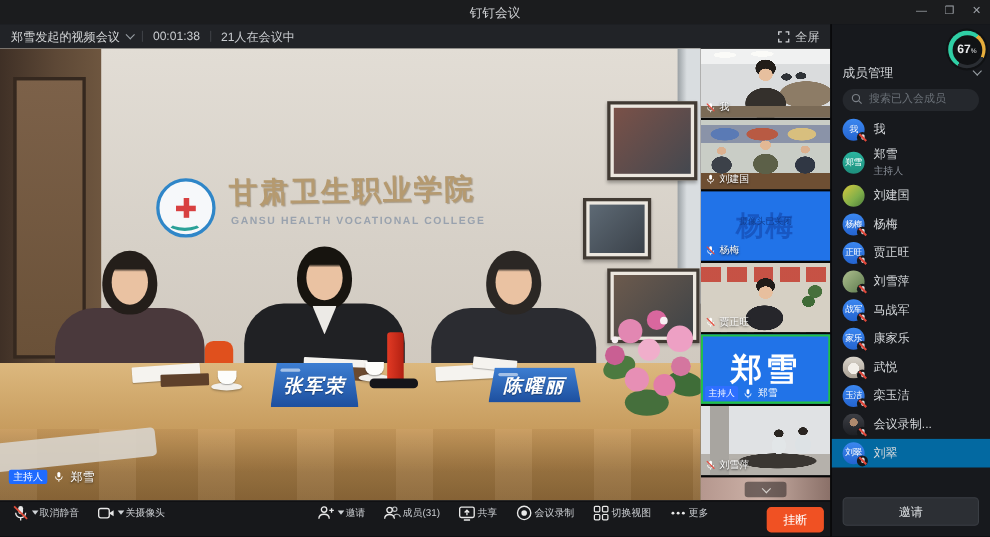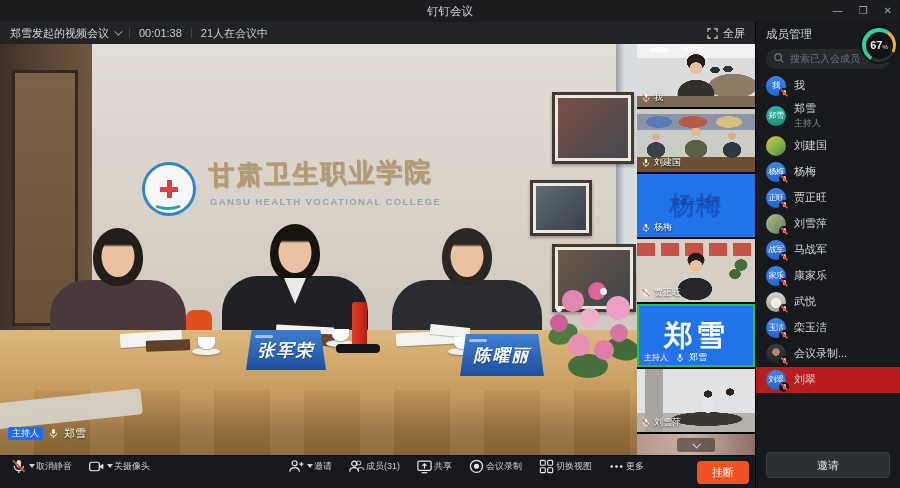--- a/index.html
+++ b/index.html
@@ -67,21 +67,21 @@
   .saucer{width:28px;height:7px;background:#f2f0ec;border-radius:50%;box-shadow:0 1px 2px rgba(0,0,0,.3);}
   .red-stand{left:352px;top:258px;width:15px;height:46px;background:linear-gradient(90deg,#e23a24,#b22012);border-radius:3px;}
   .stand-base{left:336px;top:300px;width:44px;height:9px;background:#15151a;border-radius:4px;}
   .flowers{left:548px;top:238px;width:92px;height:104px;}
   .leaf{position:absolute;background:#4c7a40;border-radius:50%;}
   .bloom{position:absolute;border-radius:50%;}
   .namecard{background:linear-gradient(180deg,#3d7ed2,#1d4f9e);clip-path:polygon(7% 0,93% 0,100% 100%,0 100%);display:flex;align-items:center;justify-content:center;color:#fff;font-family:"DejaVu Serif",serif;font-style:italic;font-weight:bold;font-size:17px;letter-spacing:2px;text-shadow:0 1px 1px rgba(0,0,0,.35);}
   .namecard::before{content:"";position:absolute;left:9px;top:5px;width:18px;height:3px;background:rgba(255,255,255,.55);border-radius:2px;}
   .namecard.n1{left:58px;top:288px;width:78px;height:40px;}
   .namecard.n2{left:246px;top:286px;width:80px;height:40px;}
-  .namecard.n3{left:460px;top:290px;width:84px;height:42px;}
+  .namecard.n3{left:444px;top:290px;width:84px;height:32px;}
   .speaker-tag{left:8px;bottom:14px;display:flex;align-items:center;gap:5px;}
   .role-badge{background:#1f6bff;color:#fff;font-size:9px;padding:1.5px 4px;border-radius:2px;line-height:1.2;}
   .speaker-name{color:#fff;font-size:11px;text-shadow:0 1px 2px rgba(0,0,0,.7);}
 
   
   .strip{width:118px;background:#060606;display:flex;flex-direction:column;overflow:hidden;}
   .tile{position:relative;width:118px;height:63px;margin-bottom:2px;flex:none;overflow:hidden;background:#222;}
   .tile-label{position:absolute;left:4px;bottom:3px;display:flex;align-items:center;gap:3px;font-size:9px;color:#fff;text-shadow:0 1px 2px rgba(0,0,0,.85);}
   .scene{position:absolute;inset:0;}
   .scene.office{background:
@@ -144,37 +144,37 @@
   .tb-left{left:10px;}
   .tb-center{left:288px;}
   .tb-btn{display:flex;flex-direction:row;align-items:center;gap:1px;min-width:34px;}
   .tb-icon-row{display:flex;align-items:flex-start;gap:2px;height:17px;}
   .tb-label{font-size:9px;color:#c9ccd0;white-space:nowrap;}
   .caret{width:0;height:0;border-left:3.5px solid transparent;border-right:3.5px solid transparent;border-top:4px solid #cfd2d6;margin-top:6px;}
   .hangup-btn{position:absolute;right:6px;top:5px;width:52px;height:23px;background:#f05123;color:#fff;font-size:11px;border:none;border-radius:4px;display:flex;align-items:center;justify-content:center;}
 
   
   .panel{width:145px;background:#17191d;border-left:1px solid #000;display:flex;flex-direction:column;position:relative;}
-  .panel-header{height:20px;display:flex;align-items:center;justify-content:space-between;padding:4px 10px 0 10px;}
+  .panel-header{height:20px;display:flex;align-items:center;justify-content:space-between;padding:4px 10px 0 10px;margin-top:32px;}
   .panel-title{font-size:11.5px;color:#d3d6d9;}
   .search-wrap{position:relative;margin:6px 10px 0 10px;}
   .search-input{width:100%;height:20px;background:#25282d;border:none;border-radius:10px;padding:0 8px 0 24px;font-size:10px;color:#cfd3d7;outline:none;}
   .search-input::placeholder{color:#6b7178;}
   .search-icon{position:absolute;left:7px;top:4px;}
   .perf-badge{position:absolute;right:4px;top:6px;width:34px;height:34px;border-radius:50%;background:conic-gradient(from 210deg,#2fcfa5 0 52%,#e8ae3c 52% 74%,#2a2e33 74% 100%);display:flex;align-items:center;justify-content:center;z-index:5;box-shadow:0 0 0 2px #101214;}
   .perf-inner{width:27px;height:27px;border-radius:50%;background:#101214;display:flex;align-items:center;justify-content:center;color:#e8eaec;font-size:11px;font-weight:bold;}
   .perf-inner .unit{font-size:6px;font-weight:normal;margin:4px 0 0 0;}
   .tabs{display:flex;margin-top:8px;border-bottom:1px solid #26282c;}
   .tab{flex:1;text-align:center;font-size:10.5px;padding:4px 0 6px 0;position:relative;color:#8e949b;}
   .tab.active{color:#eef0f2;}
   .tab.active::after{content:"";position:absolute;left:50%;transform:translateX(-50%);bottom:0;width:58px;height:2px;background:#1f6bff;}
   .member-list{flex:1;overflow:hidden;padding-top:4px;}
   .member-row{display:flex;align-items:center;gap:8px;padding:0 10px;height:26px;}
   .member-row.tall{height:34px;}
-  .member-row.highlight{background:#b91c1c;}
+  .member-row.highlight{background:#0369a1;}
   .avatar{position:relative;width:20px;height:20px;border-radius:50%;flex:none;display:flex;align-items:center;justify-content:center;color:#fff;font-size:8px;letter-spacing:-.5px;}
   .av-blue{background:linear-gradient(180deg,#3b87f0,#2464d0);}
   .av-teal{background:linear-gradient(180deg,#2ab5a0,#1e8f7d);}
   .av-photo-yellow{background:linear-gradient(135deg,#d8c93e,#7fae4a 60%,#4b7c3a);}
   .av-photo-green{background:linear-gradient(135deg,#aebf8e,#5c7a4e);}
   .av-photo-dark{background:radial-gradient(6px 6px at 10px 8px,#c7a083 60%,transparent 64%),linear-gradient(180deg,#4a4e55,#23262b);}
   .av-photo-cat{background:radial-gradient(7px 7px at 10px 11px,#f2efe9 70%,transparent 74%),linear-gradient(180deg,#d9d4cb,#a89f92);}
   .av-photo-dark2{background:radial-gradient(6px 6px at 10px 8px,#b08a6e 60%,transparent 64%),linear-gradient(180deg,#3d3f45,#1d1f24);}
   .mini-mic{position:absolute;right:-3px;bottom:-2px;width:10px;height:10px;border-radius:50%;background:#16181b;display:flex;align-items:center;justify-content:center;}
   .mini-mic::before{content:"";width:3px;height:5px;border-radius:1.5px;background:#dfe2e5;margin-bottom:1px;}

